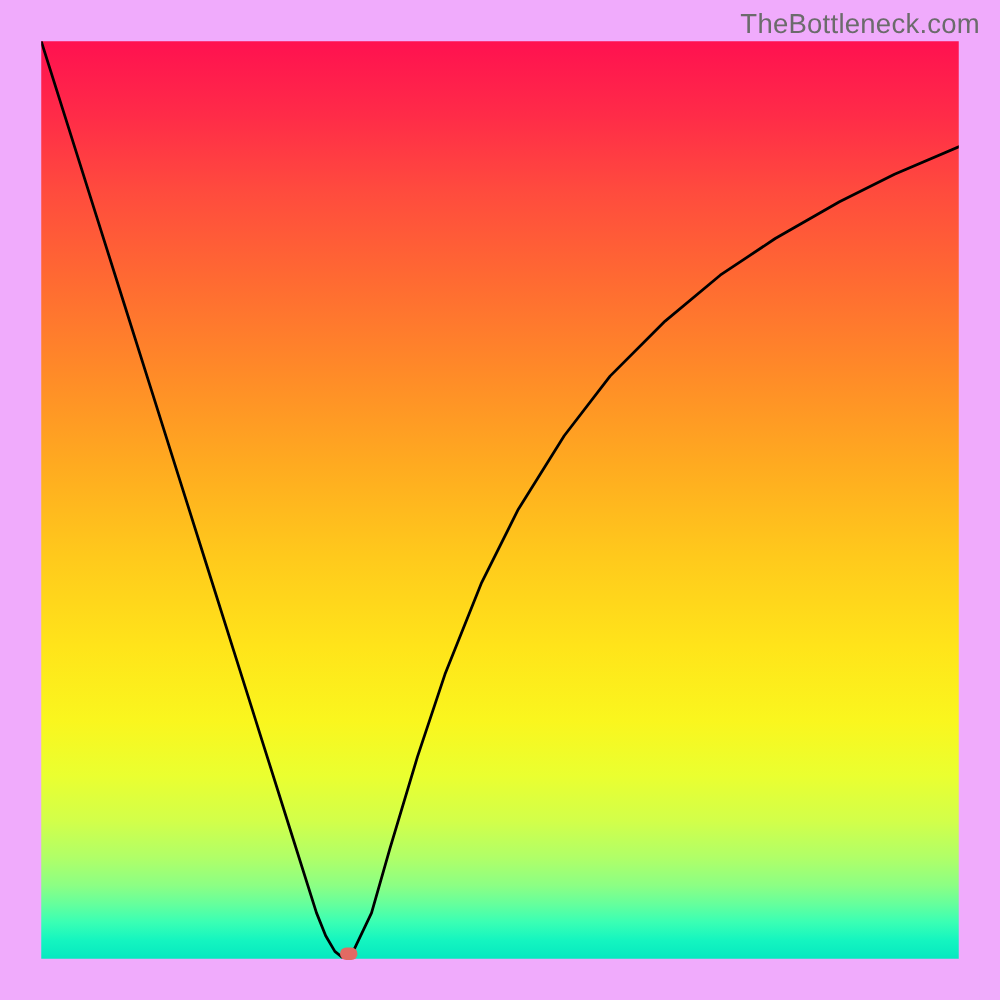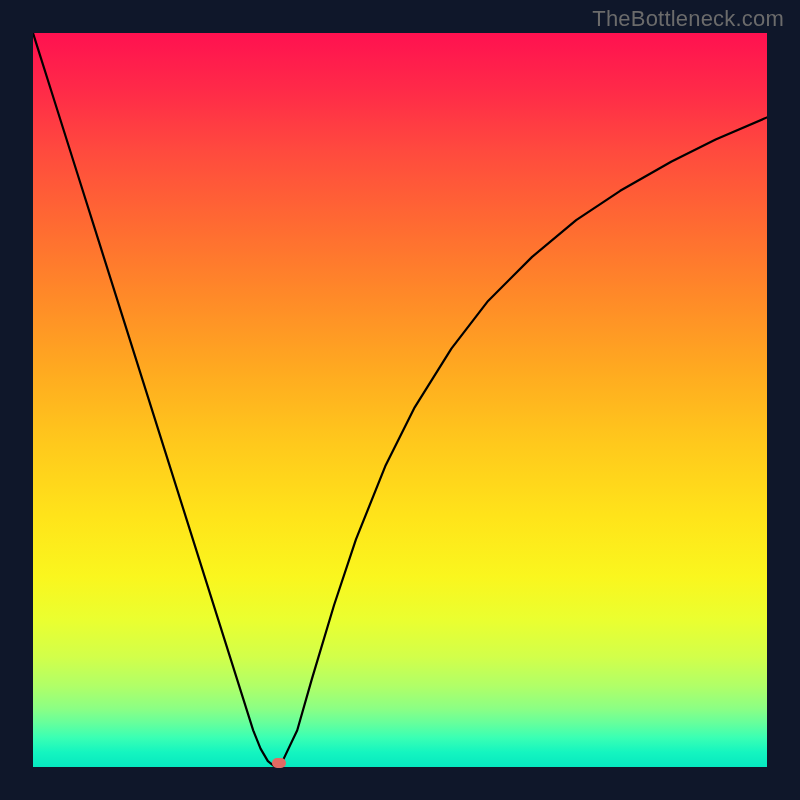--- a/index.html
+++ b/index.html
@@ -8,21 +8,21 @@
     width: 800px;
     height: 800px;
     overflow: hidden;
     background: #000;
     font-family: Arial, Helvetica, sans-serif;
   }
   .frame {
     position: relative;
     width: 800px;
     height: 800px;
-    background: #0f172a;
+    background: #f0abfc;
   }
   .plot-area {
     position: absolute;
     left: 33px;
     top: 33px;
     width: 734px;
     height: 734px;
     
     background: linear-gradient(
       to bottom,

